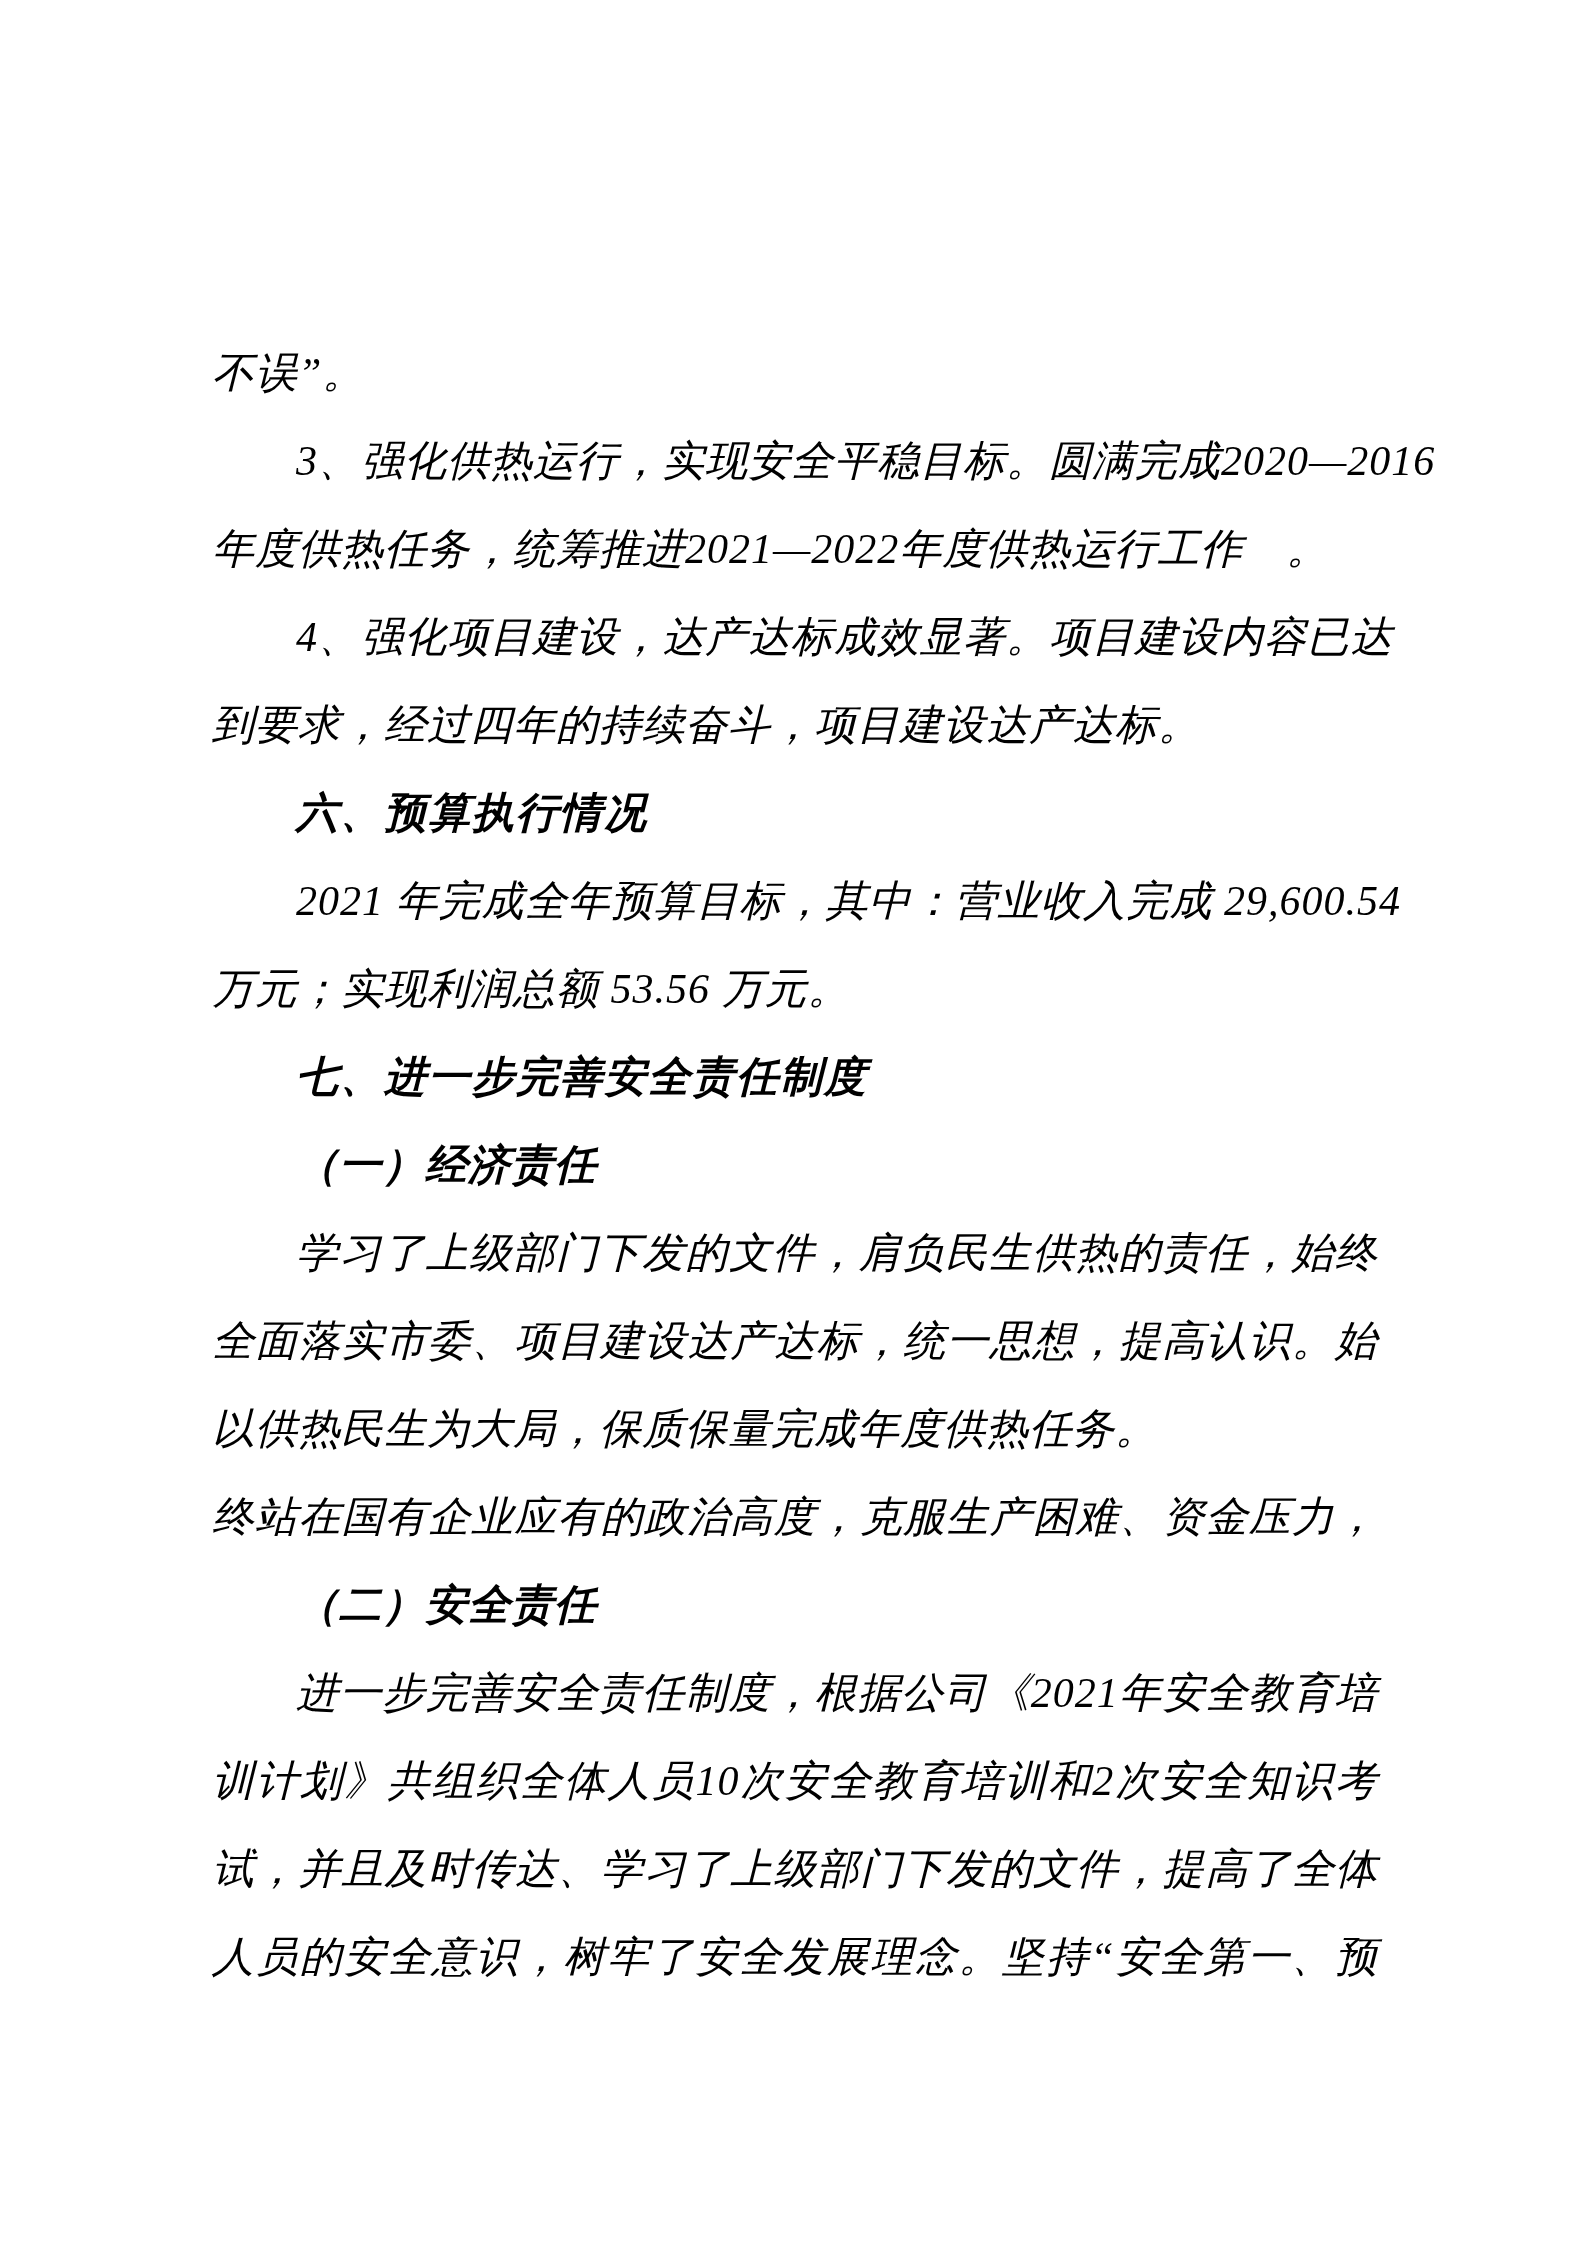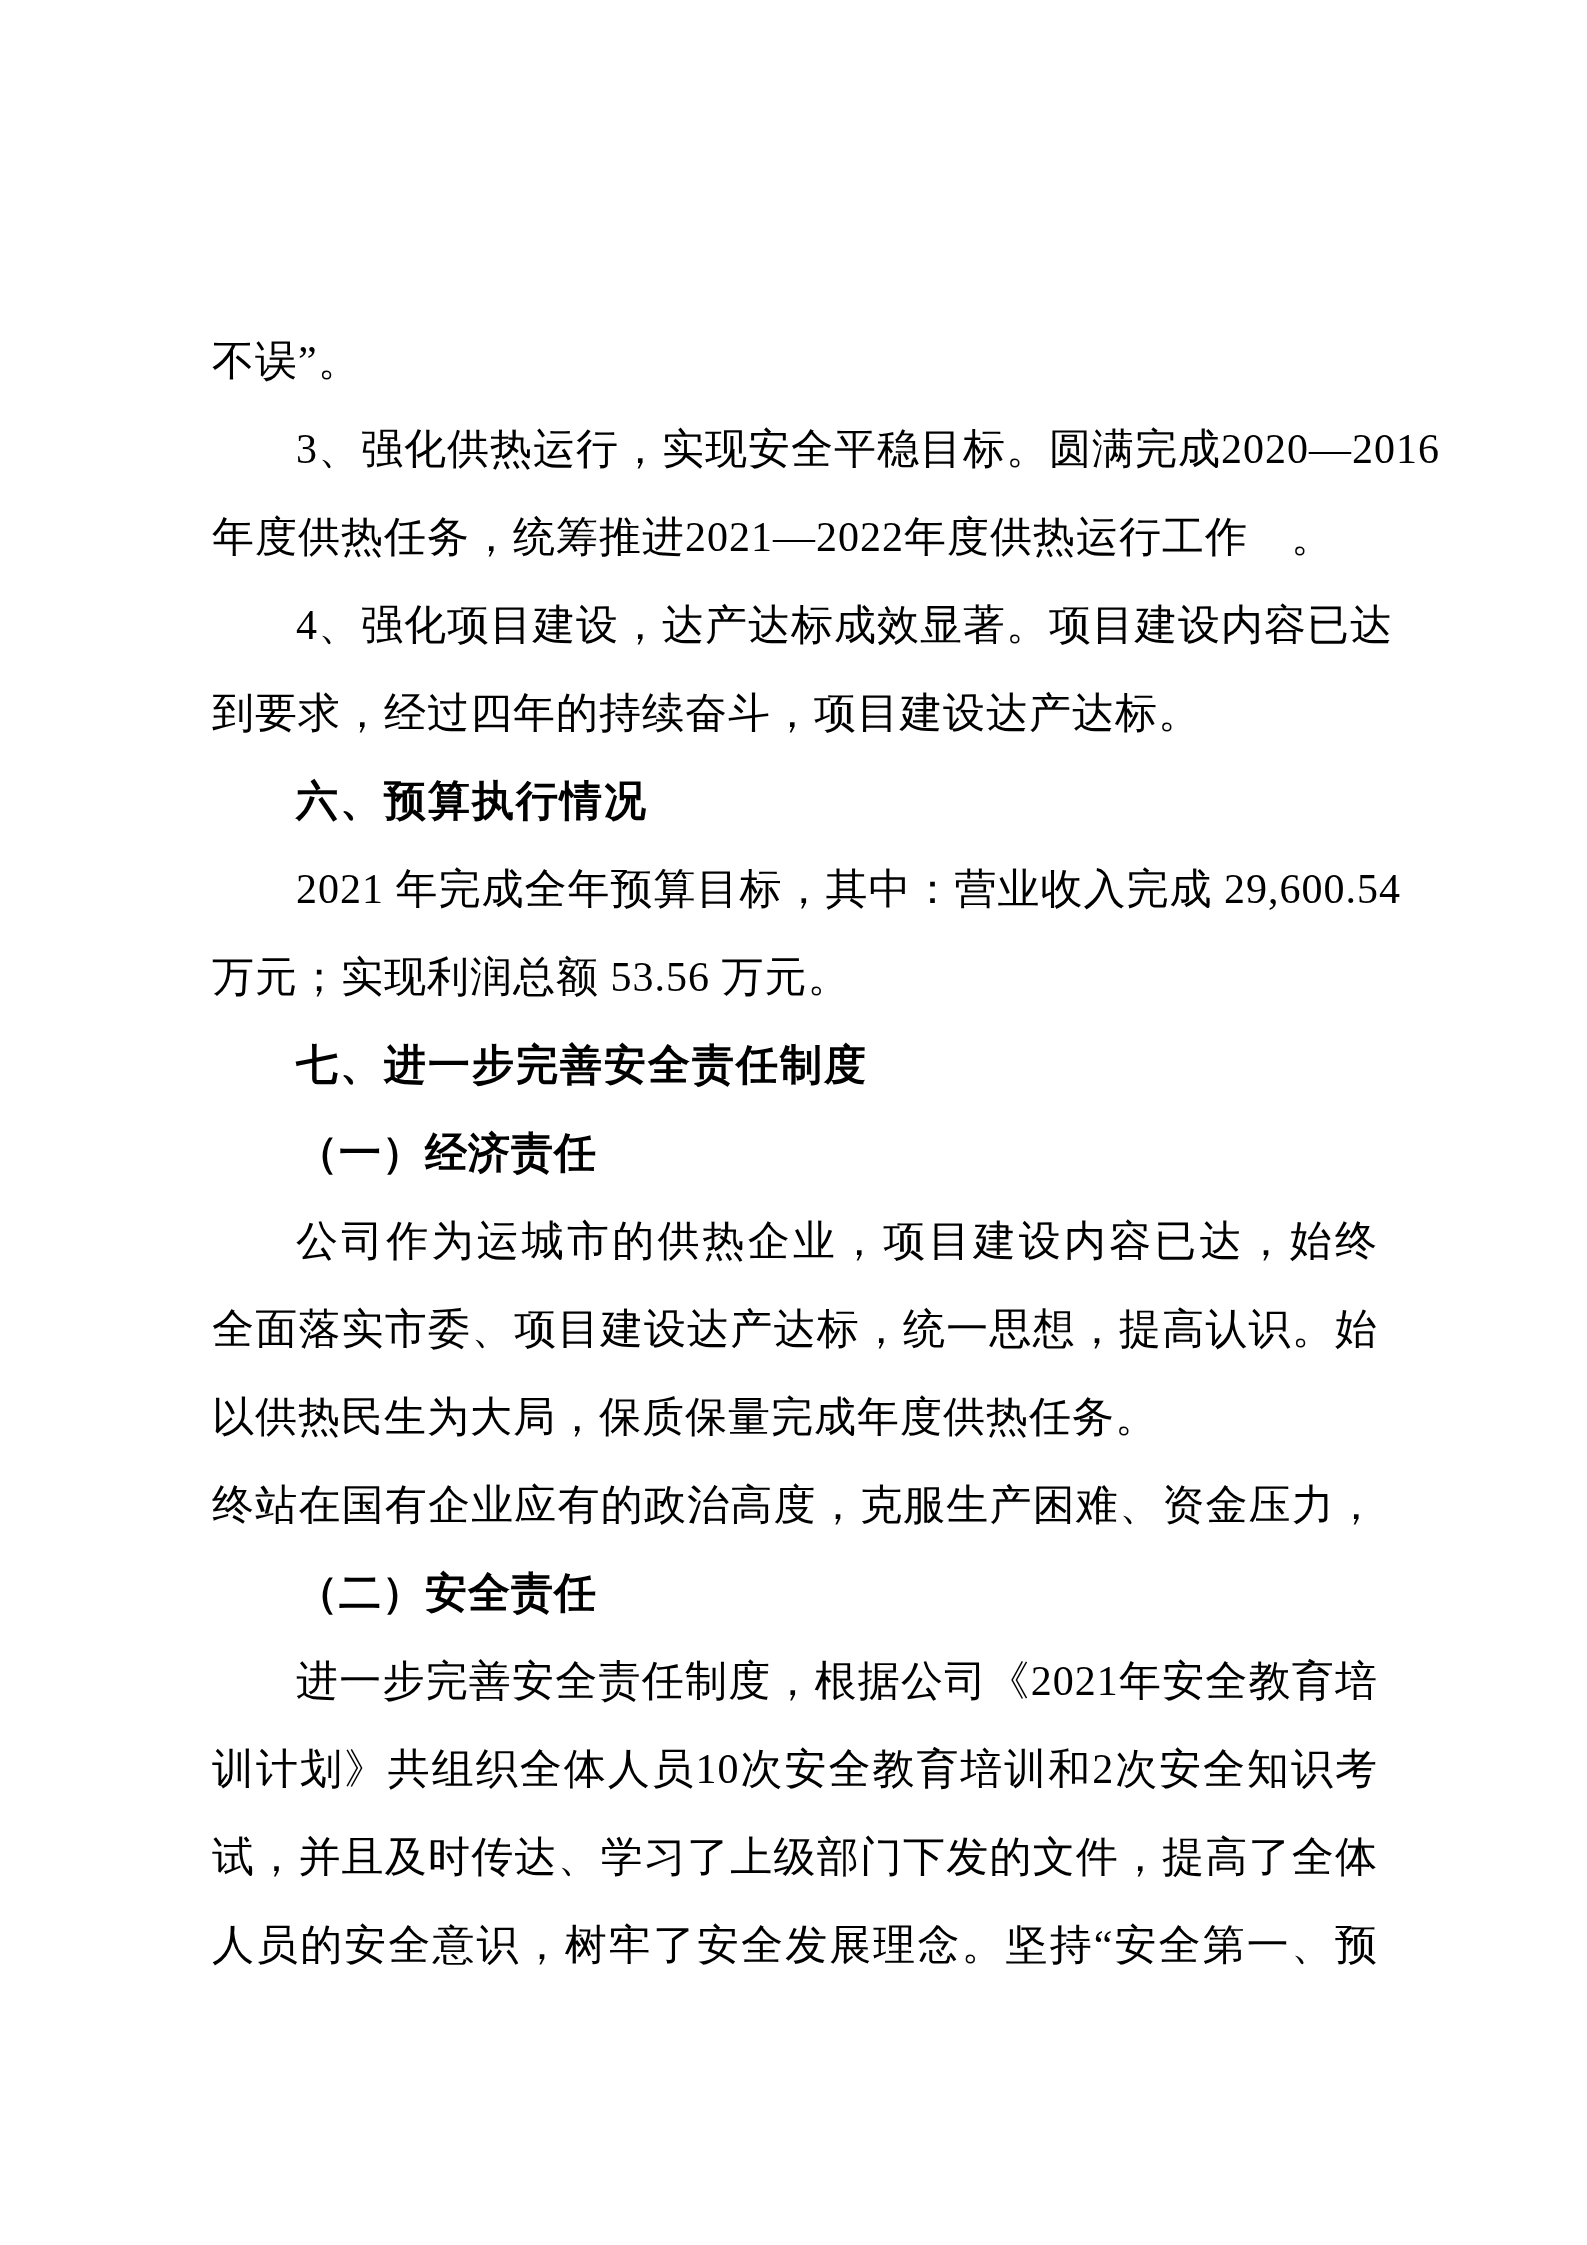--- a/index.html
+++ b/index.html
@@ -12,22 +12,23 @@
     width: 1587px;
     height: 2245px;
     background: #ffffff;
     overflow: hidden;
     font-family: "Liberation Serif", "DejaVu Serif", serif;
     color: #000000;
   }
   .content {
     position: absolute;
     left: 212px;
-    top: 317px;
+    top: 329px;
     width: 1166px;
+    font-style: italic;
   }
   .line {
     font-size: 42px;
     line-height: 88px;
     height: 88px;
     letter-spacing: 1px;
     white-space: nowrap;
   }
   .line.fill {
     text-align: justify;
@@ -52,21 +53,21 @@
       <div class="line">不误”。</div>
       <div class="line indent fill">3、强化供热运行，实现安全平稳目标。圆满完成2020—2016</div>
       <div class="line">年度供热任务，统筹推进2021—2022年度供热运行工作　。</div>
       <div class="line indent fill">4、强化项目建设，达产达标成效显著。项目建设内容已达</div>
       <div class="line">到要求，经过四年的持续奋斗，项目建设达产达标。</div>
       <div class="line indent bold hei">六、预算执行情况</div>
       <div class="line indent fill">2021 年完成全年预算目标，其中：营业收入完成 29,600.54</div>
       <div class="line">万元；实现利润总额 53.56 万元。</div>
       <div class="line indent bold hei">七、进一步完善安全责任制度</div>
       <div class="line indent bold">（一）经济责任</div>
-      <div class="line indent fill">公司作为运城市的供热企业，项目建设内容已达，始终</div>
+      <div class="line indent fill">学习了上级部门下发的文件，肩负民生供热的责任，始终</div>
       <div class="line fill">全面落实市委、项目建设达产达标，统一思想，提高认识。始</div>
       <div class="line">以供热民生为大局，保质保量完成年度供热任务。</div>
       <div class="line fill">终站在国有企业应有的政治高度，克服生产困难、资金压力，</div>
       <div class="line indent bold">（二）安全责任</div>
       <div class="line indent fill">进一步完善安全责任制度，根据公司《2021年安全教育培</div>
       <div class="line fill">训计划》共组织全体人员10次安全教育培训和2次安全知识考</div>
       <div class="line fill">试，并且及时传达、学习了上级部门下发的文件，提高了全体</div>
       <div class="line fill">人员的安全意识，树牢了安全发展理念。坚持“安全第一、预</div>
     </div>
 </div>

